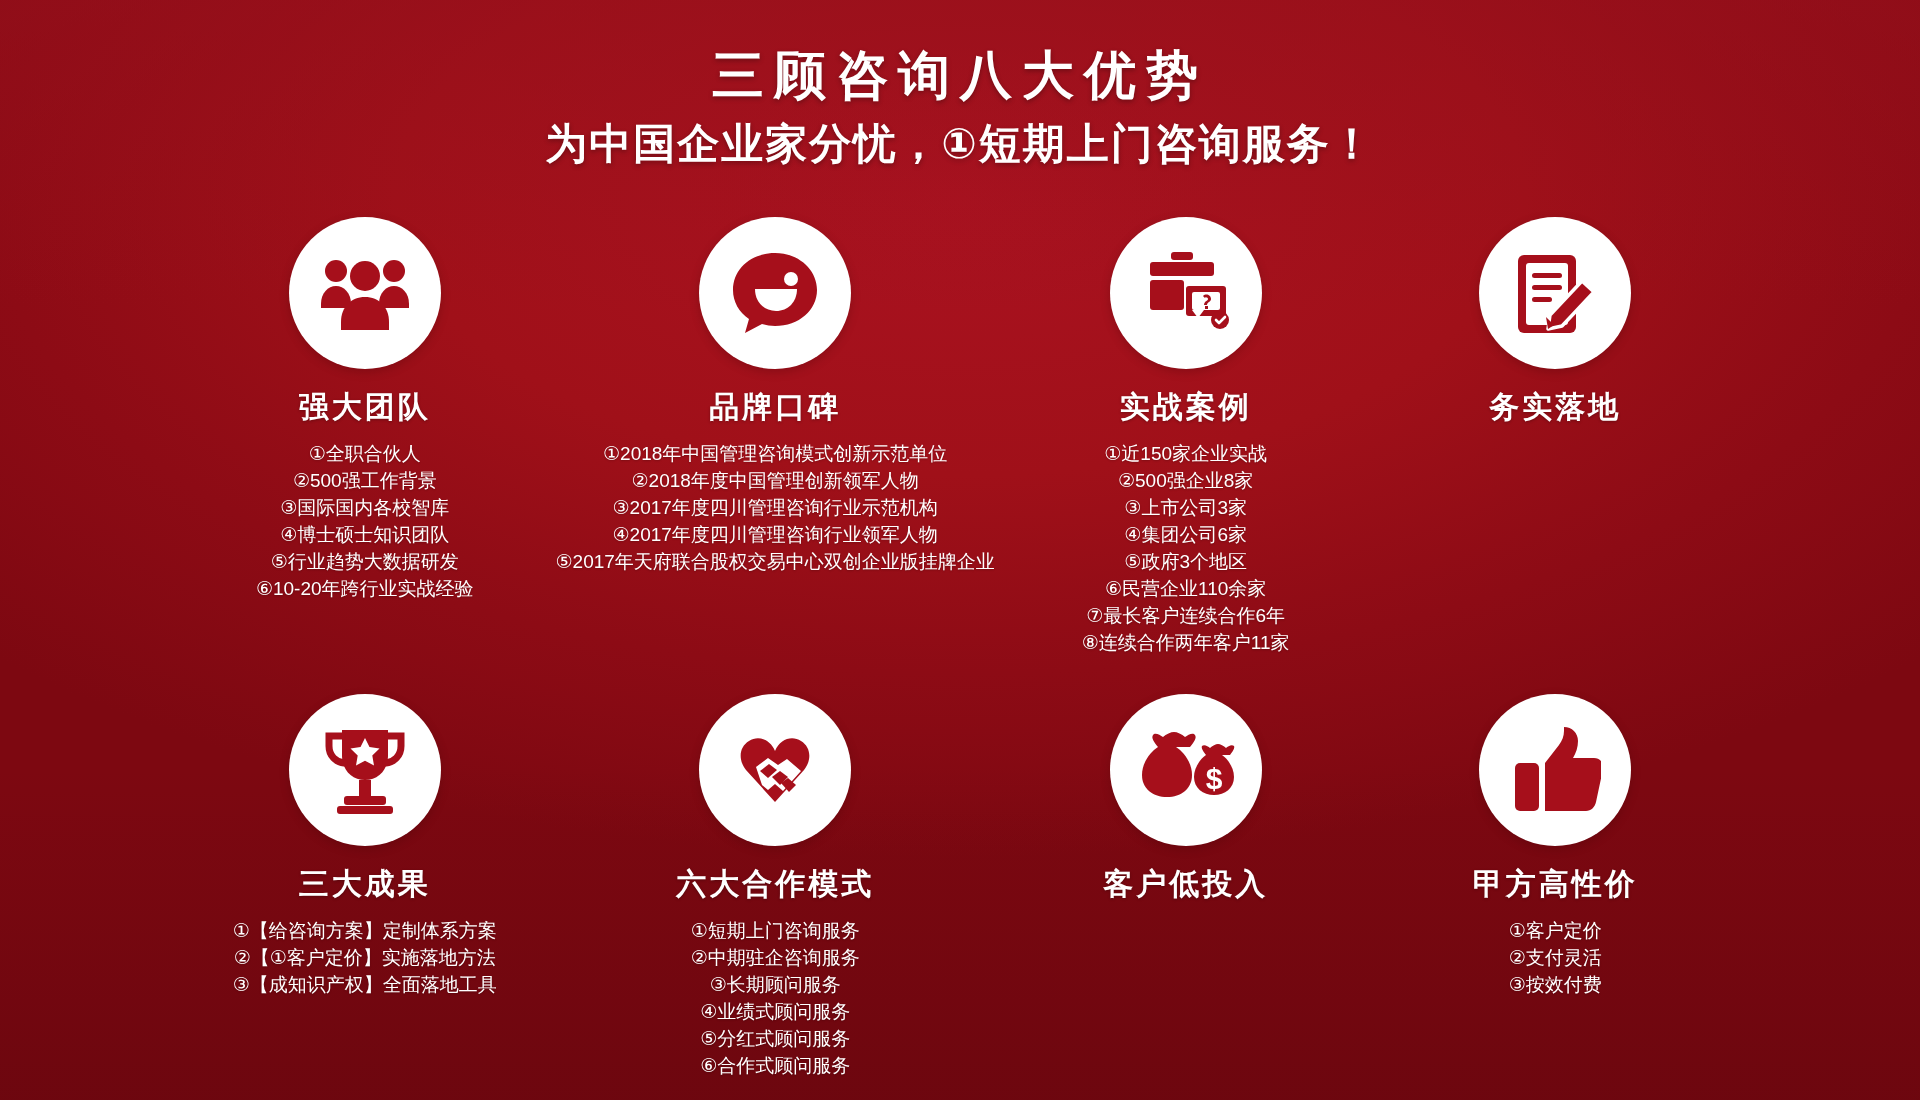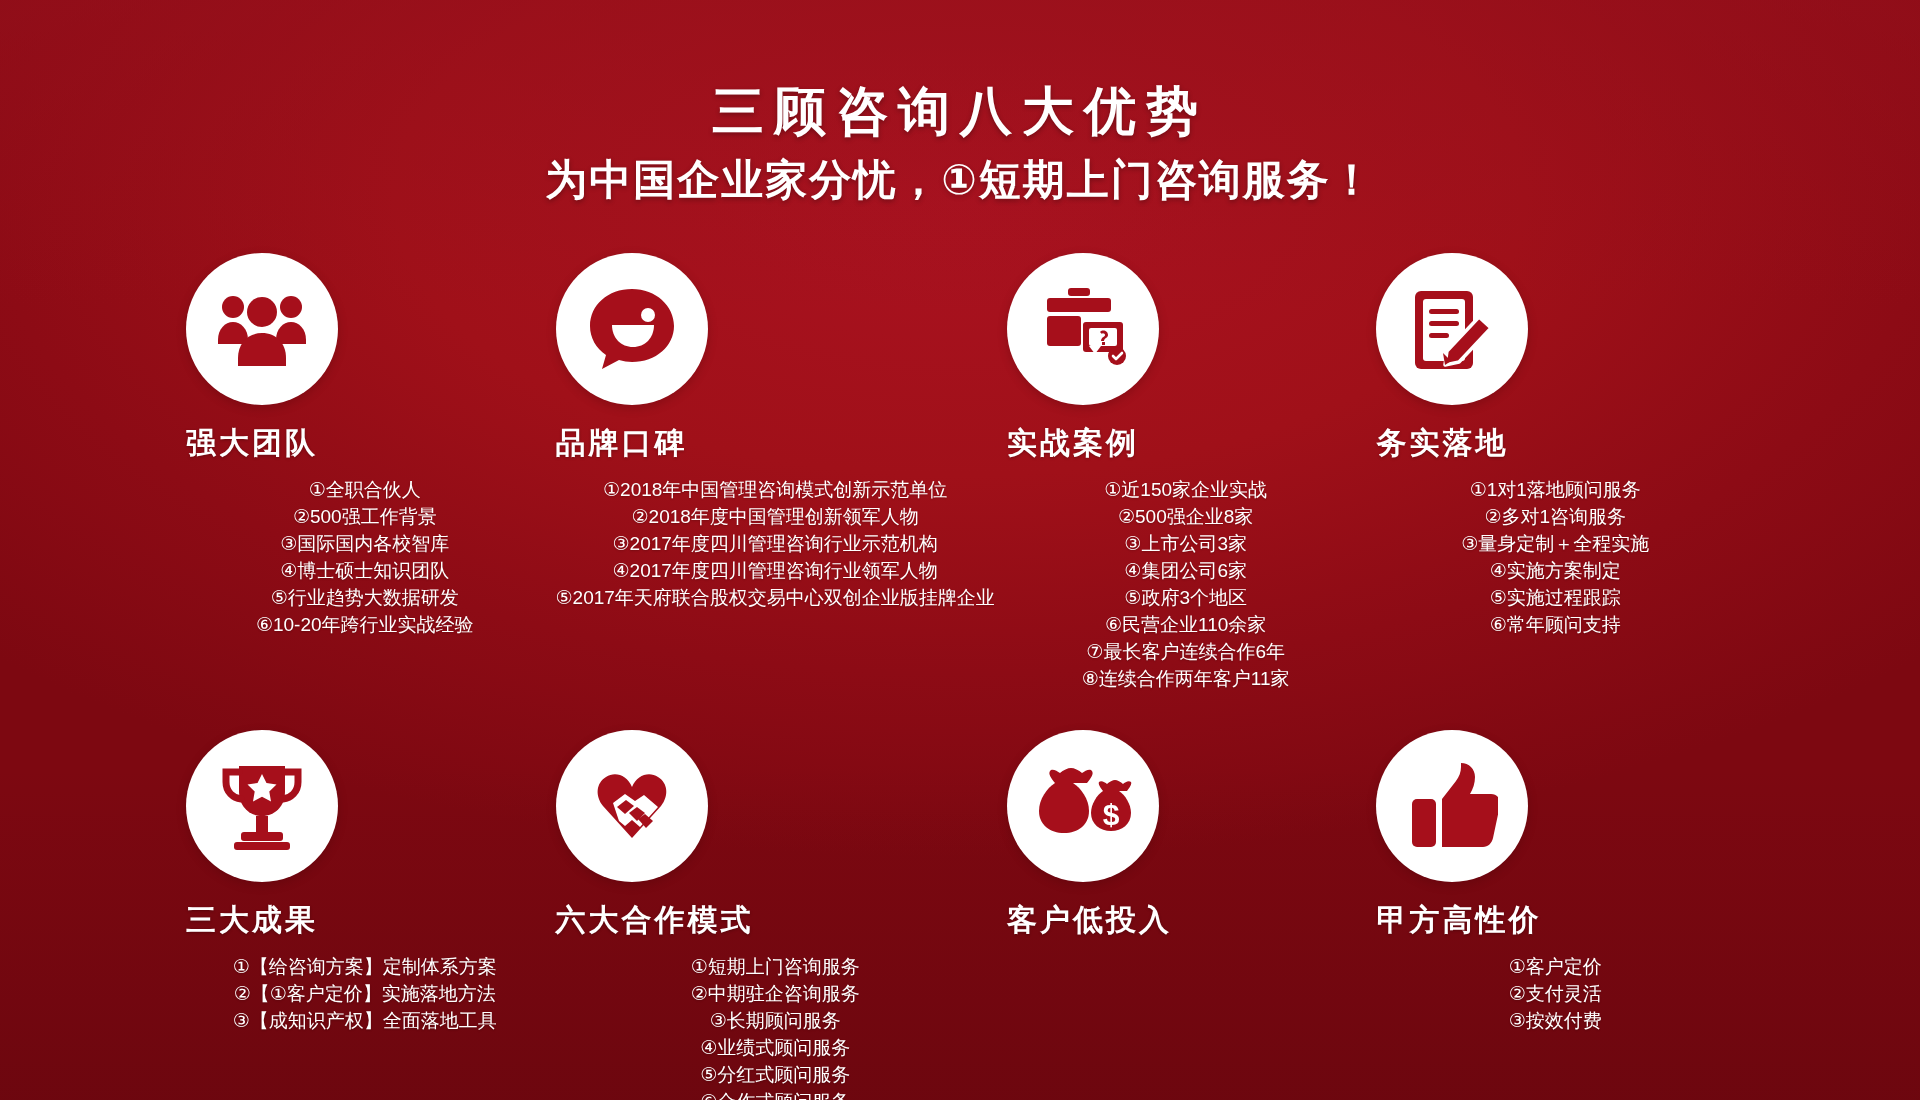--- a/index.html
+++ b/index.html
@@ -14,40 +14,40 @@
   #stage{
     position:absolute; inset:0;
     background:
       radial-gradient(ellipse 70% 60% at 50% 18%, #aa1220 0%, #a01019 42%, #8d0b15 72%, #7d0811 100%);
   }
   #stage:before{
     content:""; position:absolute; inset:0;
     background:linear-gradient(180deg, rgba(150,16,28,0.55) 0%, rgba(0,0,0,0) 28%, rgba(0,0,0,0) 70%, rgba(90,5,12,0.45) 100%);
     pointer-events:none;
   }
-  .header{ position:relative; padding-top:82px; text-align:center; }
+  .header{ position:relative; padding-top:46px; text-align:center; }
   .title{
     font-size:52px; font-weight:bold; letter-spacing:10px;
     line-height:1.12; text-shadow:0 2px 5px rgba(0,0,0,.30);
   }
   .subtitle{
     margin-top:16px; font-size:42px; font-weight:bold; letter-spacing:2px;
     line-height:1.15; text-shadow:0 2px 5px rgba(0,0,0,.30);
   }
   .grid{
     position:relative;
     margin:48px auto 0;
     width:1560px;
     display:grid;
     grid-template-columns:repeat(4,1fr);
     grid-auto-rows:min-content;
     row-gap:16px;
     column-gap:0px;
   }
-  .card{ display:flex; flex-direction:column; padding:0 6px; }
+  .card{ display:flex; flex-direction:column; align-items:center; padding:0 6px; }
   .badge{
     width:152px; height:152px; border-radius:50%;
     background:#ffffff;
     display:flex; align-items:center; justify-content:center;
     box-shadow:0 3px 10px rgba(60,0,6,.25);
     flex:0 0 auto;
   }
   .badge svg{ display:block; }
   .card-title{
     margin-top:18px;
@@ -155,28 +155,20 @@
             <rect x="14" y="16" width="42" height="62" rx="3" fill="#ffffff"></rect>
             <rect x="20" y="26" width="30" height="5" rx="2.5"></rect>
             <rect x="20" y="38" width="30" height="5" rx="2.5"></rect>
             <rect x="20" y="50" width="20" height="5" rx="2.5"></rect>
             <path d="M38 68l32-34 12 11-32 34-14 3z" fill="#a60f1b" stroke="#ffffff" stroke-width="3.5" stroke-linejoin="round"></path>
             <path d="M36 82l-2 -12 8 8z" fill="#a60f1b"></path>
           </svg>
         </span>
       </div>
       <div class="card-title">务实落地</div>
-      <ul class="items">
-        <li>①1对1落地顾问服务</li>
-        <li>②多对1咨询服务</li>
-        <li>③量身定制＋全程实施</li>
-        <li>④实施方案制定</li>
-        <li>⑤实施过程跟踪</li>
-        <li>⑥常年顾问支持</li>
-      </ul>
     </div>
 
     <div class="card row2-card" style="margin-top:22px">
       <div class="badge">
         <span>
           <svg width="90" height="92" viewBox="0 0 90 92" fill="#a60f1b" aria-hidden="true">
             <path d="M22 6h46v26c0 14-10 24-23 24S22 46 22 32z"></path>
             <path d="M22 12H9v10c0 10 7 16 15 17" fill="none" stroke="#a60f1b" stroke-width="7" stroke-linecap="round"></path>
             <path d="M68 12h13v10c0 10-7 16-15 17" fill="none" stroke="#a60f1b" stroke-width="7" stroke-linecap="round"></path>
             <rect x="39" y="56" width="12" height="16"></rect>

